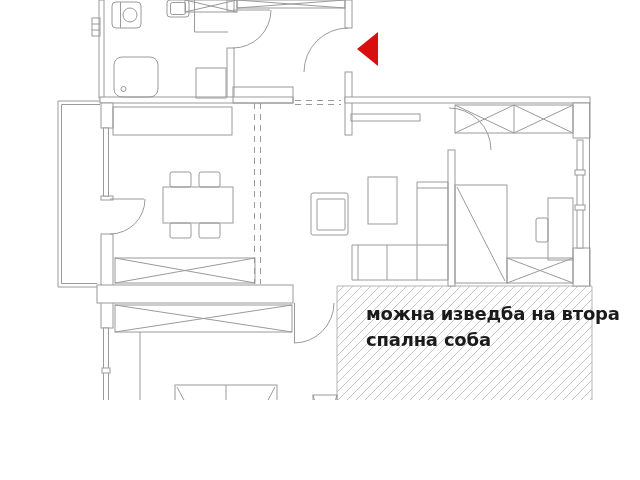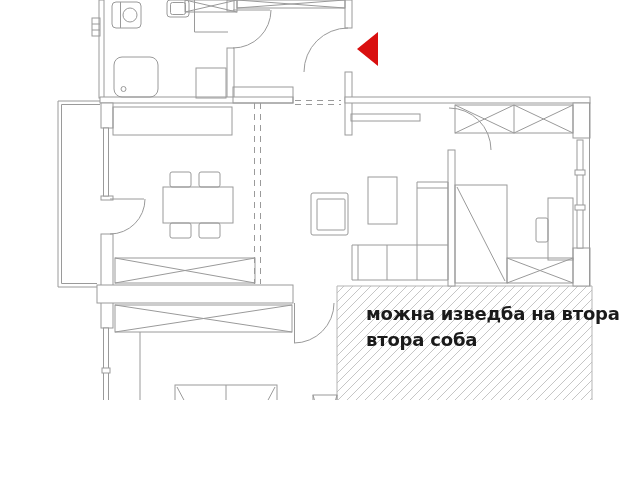--- a/index.html
+++ b/index.html
@@ -196,15 +196,15 @@
       <rect class="wmfill" x="583.5" y="453.5" width="5" height="3"></rect>
       <rect class="wmfill" x="580" y="456" width="15" height="8.5" rx="1.5"></rect>
       <circle cx="588" cy="460" r="2.6" fill="#ffffff"></circle>
     </g>
 
     <rect class="cornerbox" x="607" y="443" width="33" height="37"></rect>
   </svg>
 
   <div id="annotation">
     <div>можна изведба на втора</div>
-    <div>втора соба</div>
+    <div>спална соба</div>
   </div>
 </div>
 
 </body></html>

